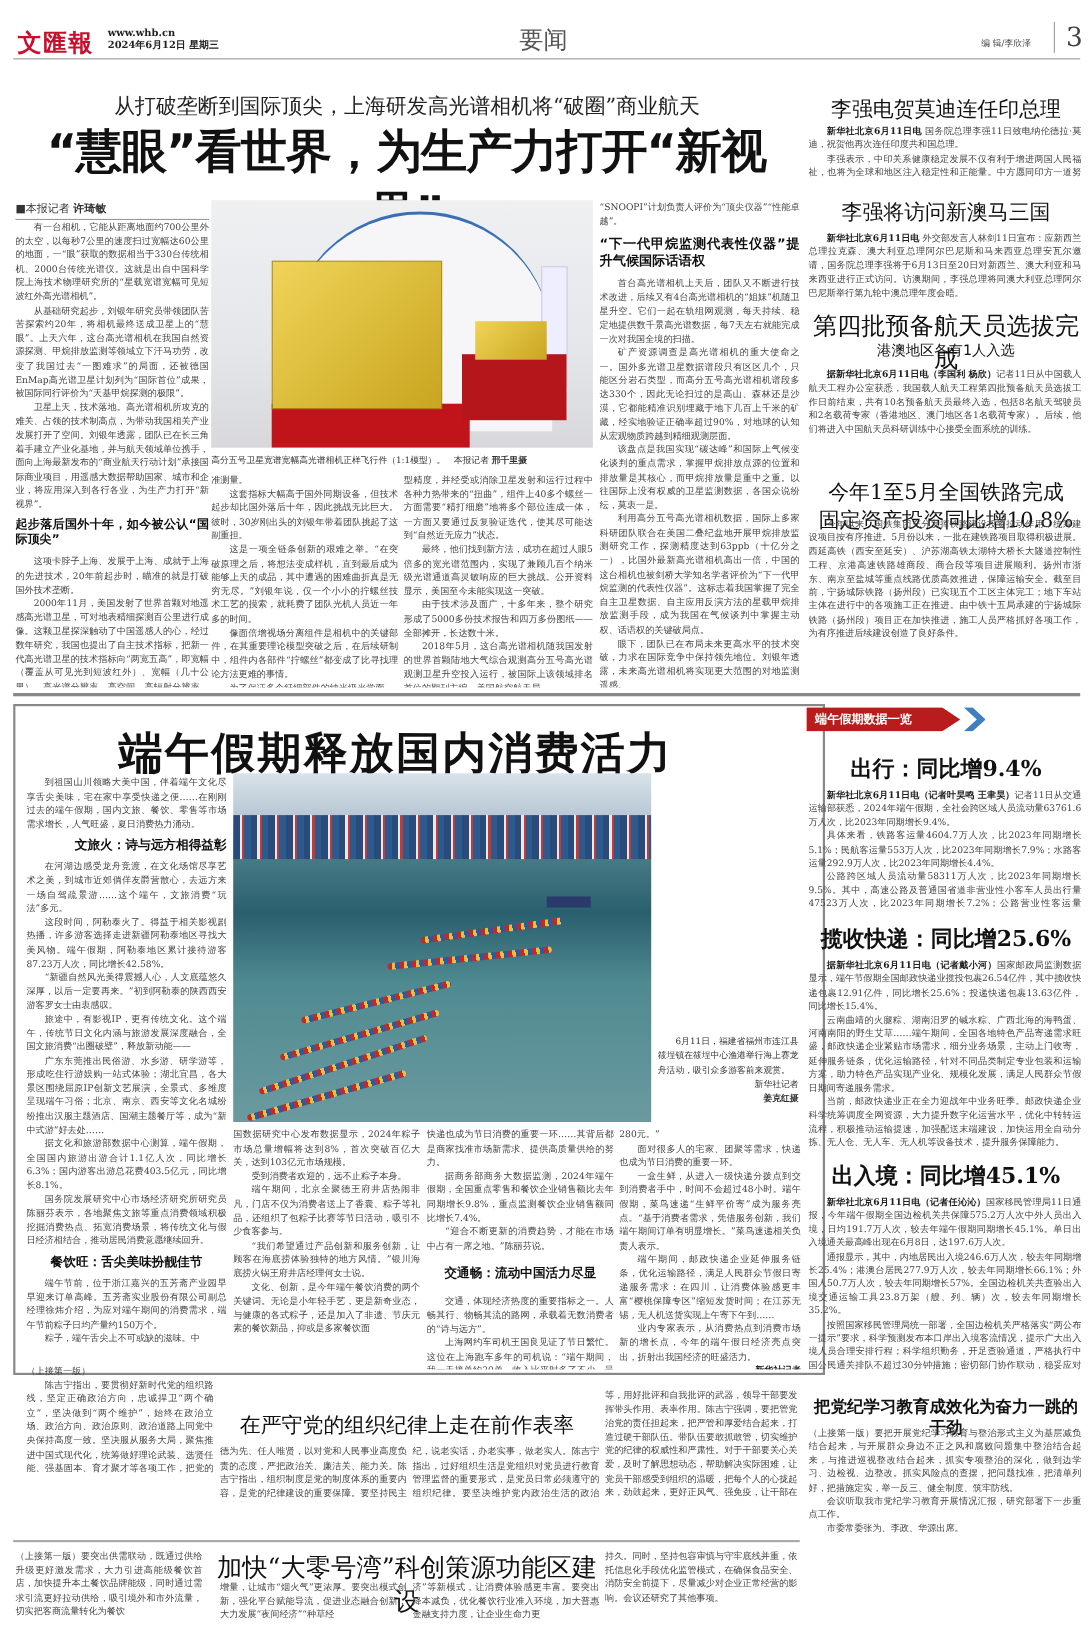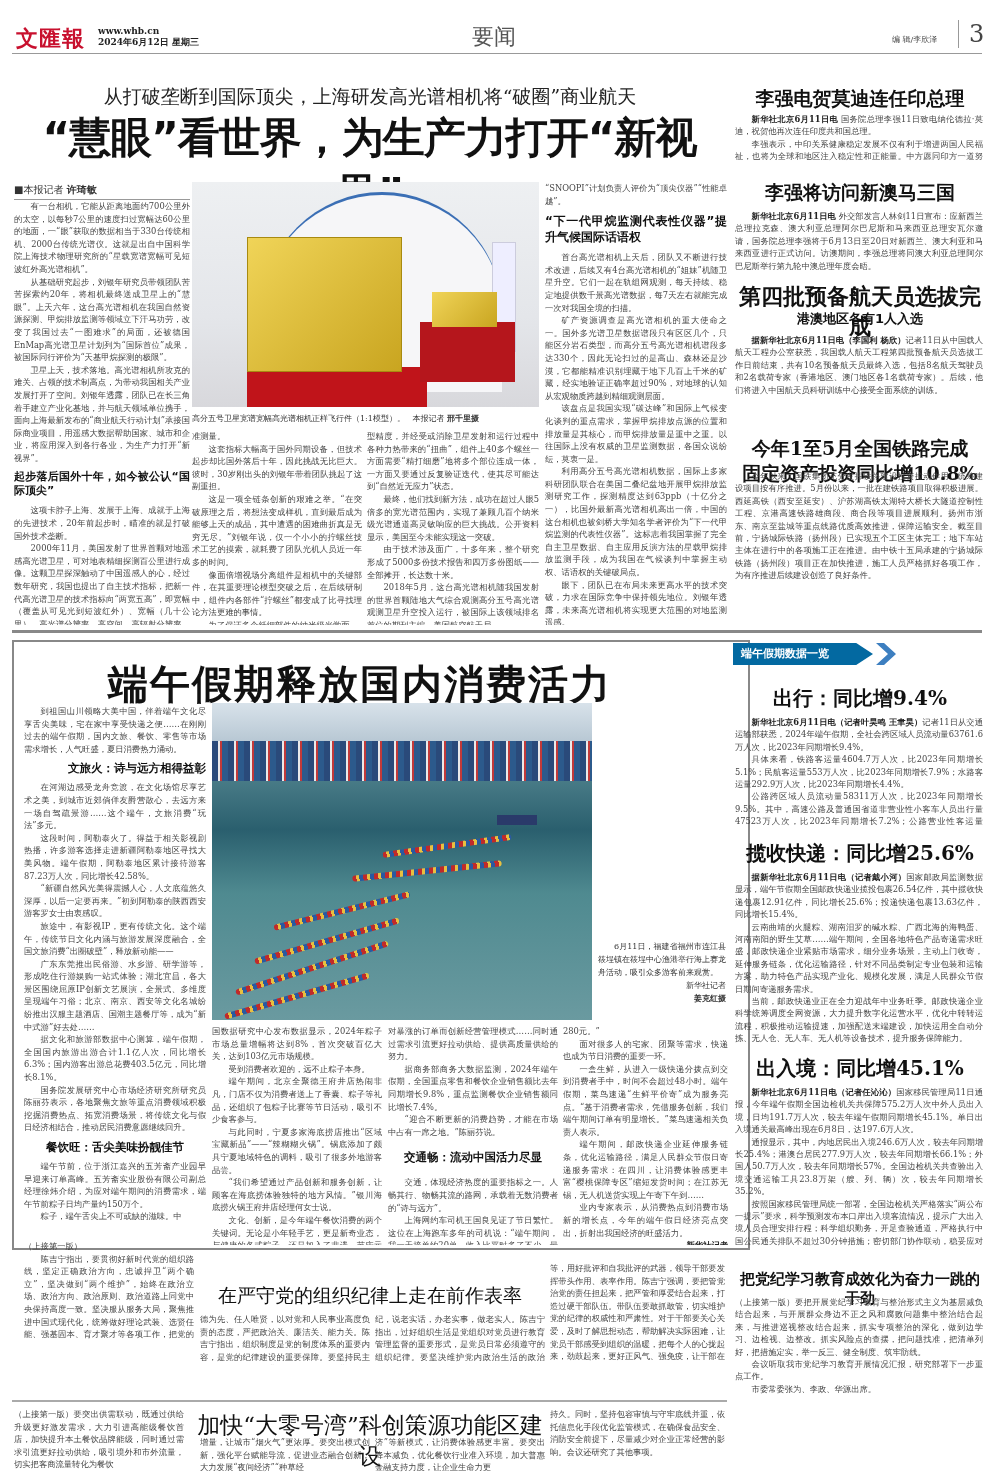--- a/index.html
+++ b/index.html
@@ -19,28 +19,28 @@
 .sub{font-size:11px;font-weight:bold;color:#111;font-family:"DejaVu Sans",sans-serif;line-height:14px;text-indent:0 !important;padding:6px 0 6px 0}
 .photo1{position:absolute;left:192px;top:182px;width:347px;height:225px;background:linear-gradient(180deg,#eef0f2 0%,#e4e6ea 60%,#d8d8dc 100%);overflow:hidden}
 .photo1 .dome{position:absolute;left:70px;top:10px;width:240px;height:200px;border-radius:120px 120px 0 0;background:#f6f6f8;border-top:3px solid #3b6fb5}
 .photo1 .gold{position:absolute;left:55px;top:55px;width:155px;height:135px;background:linear-gradient(135deg,#f0d458,#c9a520);border:1px solid #a88a10}
 .photo1 .gold2{position:absolute;left:240px;top:110px;width:65px;height:35px;background:linear-gradient(135deg,#f0d458,#c9a520)}
 .photo1 .red1{position:absolute;left:55px;top:185px;width:180px;height:40px;background:#c0141a}
 .photo1 .red2{position:absolute;left:228px;top:140px;width:95px;height:60px;background:#b5161c}
 .photo1 .banner{position:absolute;left:300px;top:60px;width:24px;height:110px;background:#eef;border:1px solid #ccd}
 .caption1{position:absolute;left:192px;top:413px;width:347px;font-size:8px;color:#333;font-family:"DejaVu Serif",serif}
 .caption1 b{font-weight:bold}
-.rhead{position:absolute;left:735px;width:250px;text-align:center;font-weight:bold;color:#111;font-family:"DejaVu Sans",sans-serif}
+.rhead{position:absolute;left:735px;width:250px;text-align:center;font-weight:normal;color:#111;font-family:"DejaVu Sans",sans-serif}
 .rcol{position:absolute;left:735px;width:248px;font-size:8.3px;line-height:12.4px;color:#444;text-align:justify;overflow:hidden}
 .rcol p{text-indent:2em}
 .rcol b{color:#222}
 .divider{position:absolute;left:12px;top:630px;width:970px;height:3px;background:#888}
 .boxframe{position:absolute;left:12px;top:640px;width:738px;height:610px;border:2px solid #888}
 .bighead{position:absolute;left:80px;top:657px;width:560px;text-align:center;font-size:40px;font-weight:bold;color:#111;font-family:"DejaVu Serif",serif;letter-spacing:2px}
-.tag{position:absolute;left:733px;top:643px;width:140px;height:22px;background:#0369a1;color:#fff;font-size:11px;font-weight:bold;padding-left:8px;line-height:22px;font-family:"DejaVu Sans",sans-serif;clip-path:polygon(0 0,88% 0,100% 50%,88% 100%,0 100%)}
+.tag{position:absolute;left:733px;top:643px;width:140px;height:22px;background:#b91c1c;color:#fff;font-size:11px;font-weight:bold;padding-left:8px;line-height:22px;font-family:"DejaVu Sans",sans-serif;clip-path:polygon(0 0,88% 0,100% 50%,88% 100%,0 100%)}
 .tagarrow{position:absolute;left:876px;top:643px;width:20px;height:22px;background:#3d7fc0;clip-path:polygon(0 0,40% 0,100% 50%,40% 100%,0 100%,60% 50%)}
 .stat{position:absolute;left:735px;width:250px;text-align:center;font-size:20px;color:#111;font-family:"DejaVu Serif",serif;font-weight:bold}
 .photo2{position:absolute;left:212px;top:703px;width:380px;height:317px;background:linear-gradient(180deg,#d8e2ea 0%,#b8c8d4 12%,#4d7f8a 22%,#2a5f6e 40%,#4f8a90 60%,#6a9aa0 100%);overflow:hidden}
 .photo2 .harbor{position:absolute;left:0;top:38px;width:380px;height:40px;background:repeating-linear-gradient(90deg,#2a4a7a 0 6px,#eaeaea 6px 8px,#c23a3a 8px 10px,#2c5a8c 10px 16px)}
 .photo2 .boat{position:absolute;height:6px;border-radius:3px;background:repeating-linear-gradient(90deg,#c02a2a 0 4px,#e8c040 4px 7px,#2a5aa0 7px 11px)}
 .caption2{position:absolute;left:598px;top:940px;width:128px;font-size:8px;line-height:13px;color:#333;text-align:justify}
 .caption2 p{text-indent:2em}
 .caption2 .r{text-align:right;text-indent:0}
 .hline{position:absolute;left:12px;height:2px;background:#aaa}
 .midhead{position:absolute;text-align:center;color:#111;font-family:"DejaVu Serif",serif}
@@ -172,26 +172,25 @@
 <div class="caption2">
   <p>6月11日，福建省福州市连江县筱埕镇在筱埕中心渔港举行海上赛龙舟活动，吸引众多游客前来观赏。</p>
   <p class="r">新华社记者</p>
   <p class="r" style="font-weight:bold">姜克红摄</p>
 </div>
 
 <div class="col" style="left:212px;top:1025px;width:170px;height:220px">
   <p style="text-indent:0">国数据研究中心发布数据显示，2024年粽子市场总量增幅将达到8%，首次突破百亿大关，达到103亿元市场规模。</p>
   <p>受到消费者欢迎的，远不止粽子本身。</p>
   <p>端午期间，北京全聚德王府井店热闹非凡，门店不仅为消费者送上了香囊、粽子等礼品，还组织了包粽子比赛等节日活动，吸引不少食客参与。</p>
-  <p>与此同时，宁夏多家海底捞店推出“区域宝藏新品”——“辣糊糊火锅”。锅底添加了颇具宁夏地域特色的调料，吸引了很多外地游客品尝。</p>
   <p>“我们希望通过产品创新和服务创新，让顾客在海底捞体验独特的地方风情。”银川海底捞火锅王府井店经理何女士说。</p>
   <p>文化、创新，是今年端午餐饮消费的两个关键词。无论是小年轻手艺，更是新奇业态，与健康的各式粽子，还是加入了非遗、节庆元素的餐饮新品，抑或是多家餐饮面</p>
 </div>
 <div class="col" style="left:388px;top:1025px;width:170px;height:220px">
-  <p style="text-indent:0">对暴涨的订单而创新经营管理模式……同时通过需求引流更好拉动供给、提供高质量供给的努力。</p>
+  <p style="text-indent:0">快递也成为节日消费的重要一环……其背后都是商家找准市场新需求、提供高质量供给的努力。</p>
   <p>据商务部商务大数据监测，2024年端午假期，全国重点零售和餐饮企业销售额比去年同期增长9.8%，重点监测餐饮企业销售额同比增长7.4%。</p>
   <p>“迎合不断更新的消费趋势，才能在市场中占有一席之地。”陈丽芬说。</p>
   <p class="sub" style="text-align:center;font-size:11.5px;padding:12px 0">交通畅：流动中国活力尽显</p>
   <p>交通，体现经济热度的重要指标之一。人畅其行、物畅其流的路网，承载着无数消费者的“诗与远方”。</p>
   <p>上海网约车司机王国良见证了节日繁忙。这位在上海跑车多年的司机说：“端午期间，我一天接单约20单，收入比平时多了不少，最高一天单日流水有近</p>
 </div>
 <div class="col" style="left:563px;top:1025px;width:165px;height:220px">
   <p style="text-indent:0">280元。”</p>
   <p>面对很多人的宅家、团聚等需求，快递也成为节日消费的重要一环。</p>
   <p>一盒生鲜，从进入一级快递分拨点到交到消费者手中，时间不会超过48小时。端午假期，菜鸟速递“生鲜平价寄”成为服务亮点。“基于消费者需求，凭借服务创新，我们端午期间订单有明显增长。”菜鸟速递相关负责人表示。</p>

